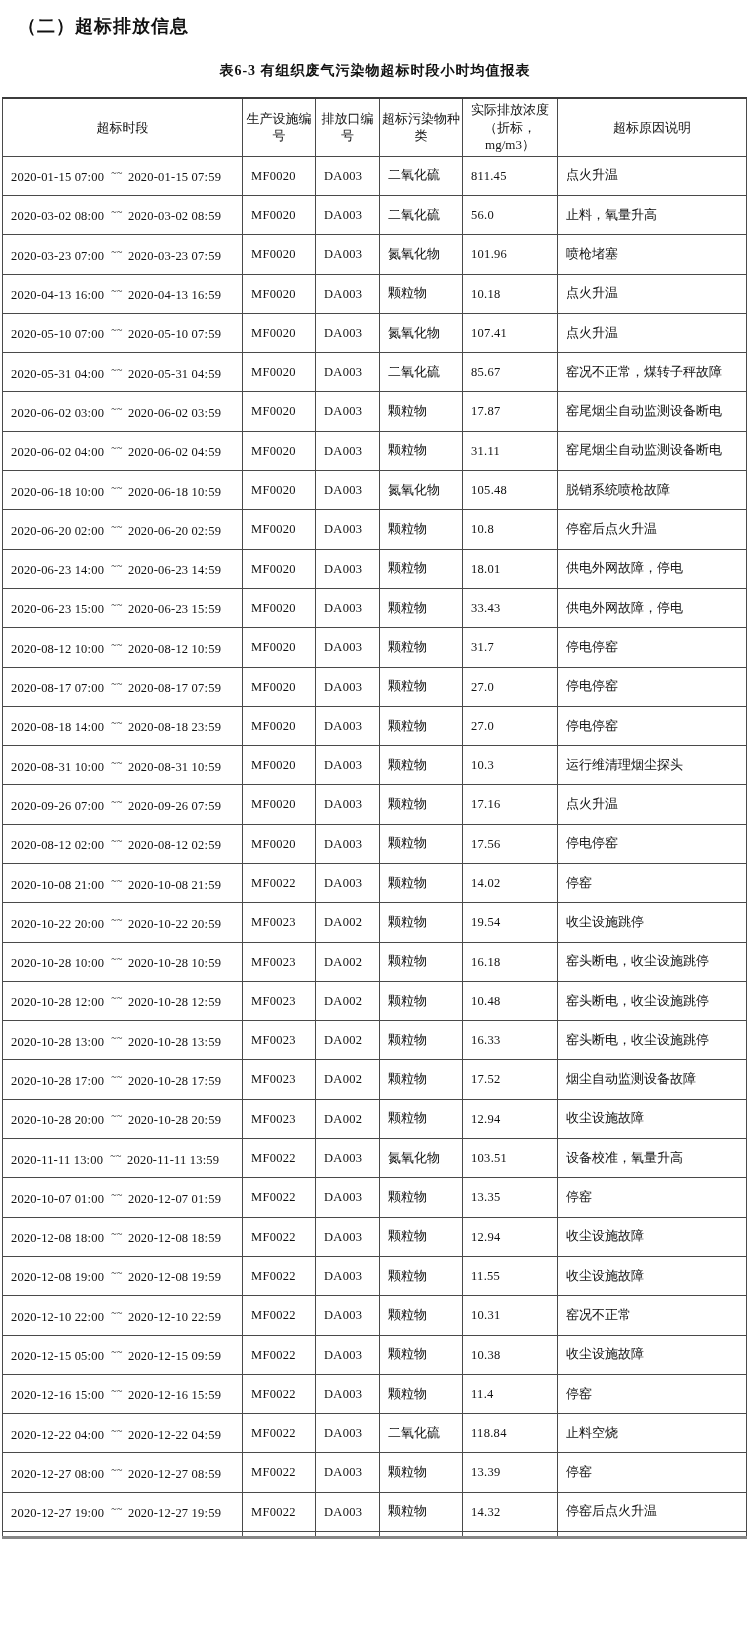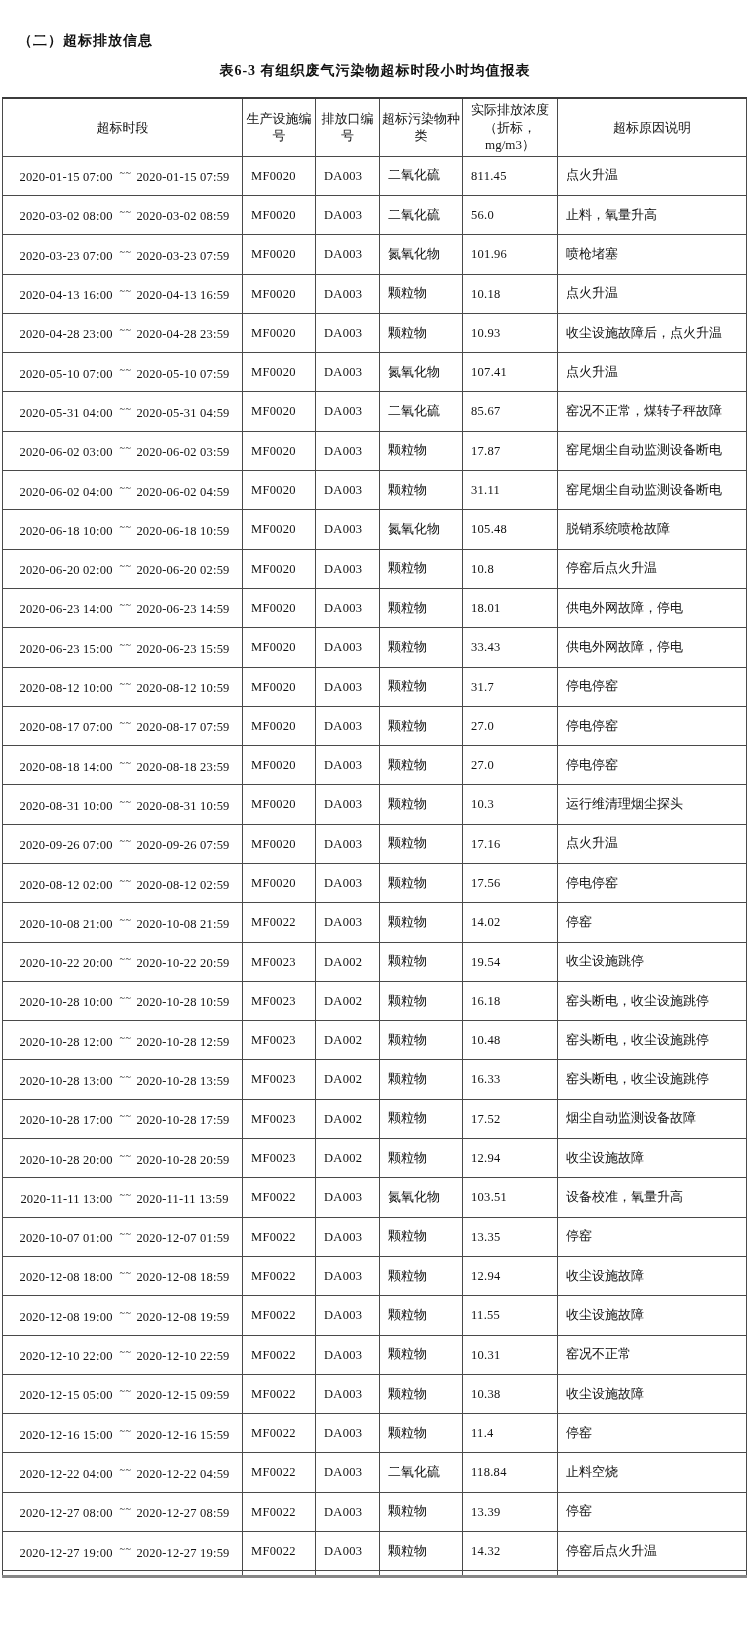--- a/index.html
+++ b/index.html
@@ -9,23 +9,23 @@
   }
   body {
     width: 750px;
     height: 1651px;
     position: relative;
     font-family: "Liberation Serif", "DejaVu Serif", serif;
     color: #111111;
   }
   .section-title {
     position: absolute;
-    top: 32px;
+    top: 14px;
     left: 18px;
-    font-size: 14px;
+    font-size: 18px;
     font-weight: 700;
     letter-spacing: 1px;
     font-family: Liberation Mono, monospace;
   }
   .table-caption {
     position: absolute;
     top: 62px;
     left: 0;
     width: 750px;
     text-align: center;
@@ -66,21 +66,20 @@
   .report-table td {
     text-align: left;
     padding: 2px 4px 2px 8px;
     font-size: 13px;
     line-height: 1.3;
   }
   td.period-cell {
     font-size: 12.5px;
     letter-spacing: 0.2px;
     white-space: nowrap;
-    text-align: center;
   }
   td.code-cell, td.conc-cell {
     font-size: 12.5px;
     letter-spacing: 0.3px;
   }
   .time-sep {
     display: inline-block;
     vertical-align: 5px;
     font-size: 10px;
     letter-spacing: 0.5px;
@@ -144,28 +143,20 @@
         </tr>
         <tr class="data-row">
           <td class="period-cell"><span>2020-04-13 16:00</span><span class="time-sep">~~</span><span>2020-04-13 16:59</span></td>
           <td class="code-cell">MF0020</td>
           <td class="code-cell">DA003</td>
           <td class="cn-cell">颗粒物</td>
           <td class="conc-cell">10.18</td>
           <td class="cn-cell">点火升温</td>
         </tr>
         <tr class="data-row">
-          <td class="period-cell"><span>2020-04-28 23:00</span><span class="time-sep">~~</span><span>2020-04-28 23:59</span></td>
-          <td class="code-cell">MF0020</td>
-          <td class="code-cell">DA003</td>
-          <td class="cn-cell">颗粒物</td>
-          <td class="conc-cell">10.93</td>
-          <td class="cn-cell">收尘设施故障后，点火升温</td>
-        </tr>
-        <tr class="data-row">
           <td class="period-cell"><span>2020-05-10 07:00</span><span class="time-sep">~~</span><span>2020-05-10 07:59</span></td>
           <td class="code-cell">MF0020</td>
           <td class="code-cell">DA003</td>
           <td class="cn-cell">氮氧化物</td>
           <td class="conc-cell">107.41</td>
           <td class="cn-cell">点火升温</td>
         </tr>
         <tr class="data-row">
           <td class="period-cell"><span>2020-05-31 04:00</span><span class="time-sep">~~</span><span>2020-05-31 04:59</span></td>
           <td class="code-cell">MF0020</td>

